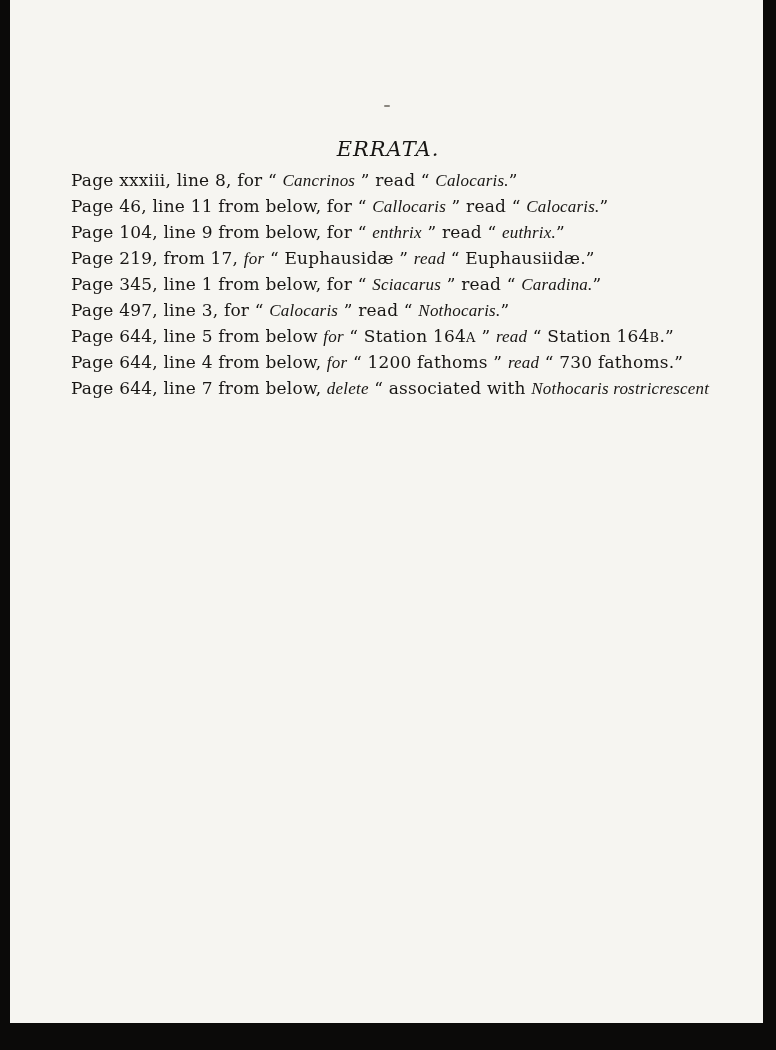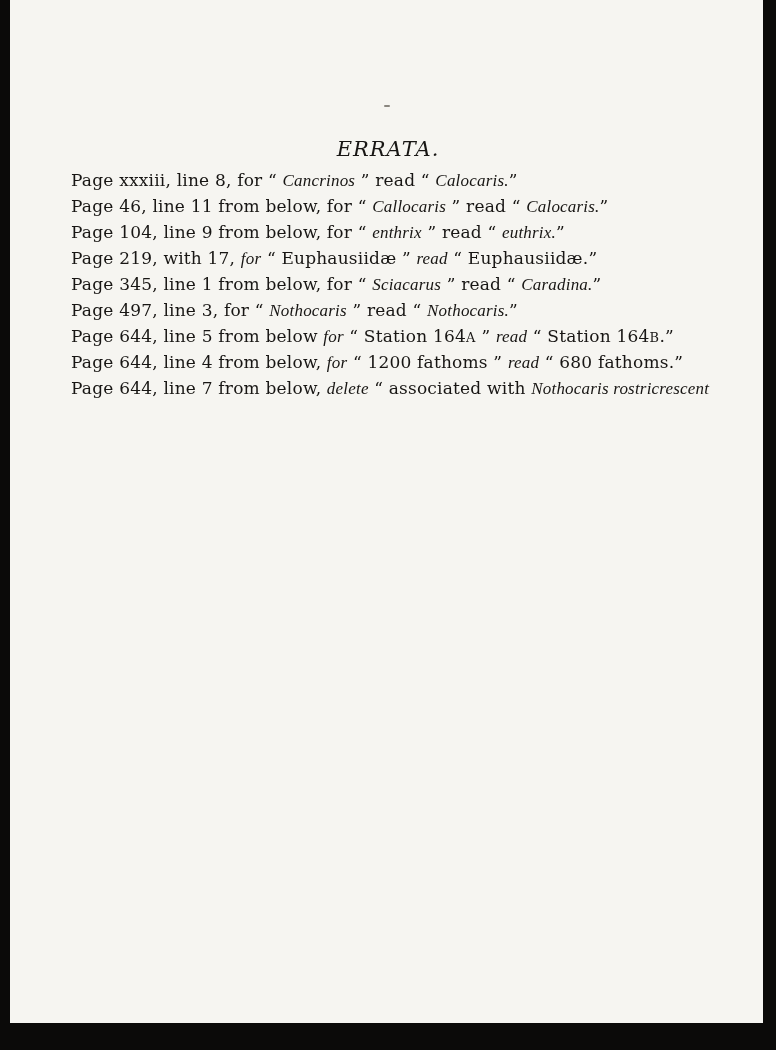--- a/index.html
+++ b/index.html
@@ -71,20 +71,20 @@
   <div class="scan-border right"></div>
   <div class="scan-border bottom"></div>
   <div class="scan-speck"></div>
 
   <h1 class="title">ERRATA.</h1>
 
   <div class="errata-list">
       <p class="errata-line"><span>Page xxxiii, line 8, for “ </span><span class="it">Cancrinos</span><span> ” read “ </span><span class="it">Calocaris.</span><span>”</span></p>
       <p class="errata-line"><span>Page 46, line 11 from below, for “ </span><span class="it">Callocaris</span><span> ” read “ </span><span class="it">Calocaris.</span><span>”</span></p>
       <p class="errata-line"><span>Page 104, line 9 from below, for “ </span><span class="it">enthrix</span><span> ” read “ </span><span class="it">euthrix.</span><span>”</span></p>
-      <p class="errata-line"><span>Page 219, with 17, </span><span class="it">for</span><span> “ Euphausiidæ ” </span><span class="it">read</span><span> “ Euphausiidæ.”</span></p>
+      <p class="errata-line"><span>Page 219, from 17, </span><span class="it">for</span><span> “ Euphausidæ ” </span><span class="it">read</span><span> “ Euphausiidæ.”</span></p>
       <p class="errata-line"><span>Page 345, line 1 from below, for “ </span><span class="it">Sciacarus</span><span> ” read “ </span><span class="it">Caradina.</span><span>”</span></p>
-      <p class="errata-line"><span>Page 497, line 3, for “ </span><span class="it">Nothocaris</span><span> ” read “ </span><span class="it">Nothocaris.</span><span>”</span></p>
+      <p class="errata-line"><span>Page 497, line 3, for “ </span><span class="it">Calocaris</span><span> ” read “ </span><span class="it">Nothocaris.</span><span>”</span></p>
       <p class="errata-line"><span>Page 644, line 5 from below </span><span class="it">for</span><span> “ Station 164</span><span class="sc">A</span><span> ” </span><span class="it">read</span><span> “ Station 164</span><span class="sc">B</span><span>.”</span></p>
-      <p class="errata-line"><span>Page 644, line 4 from below, </span><span class="it">for</span><span> “ 1200 fathoms ” </span><span class="it">read</span><span> “ 680 fathoms.”</span></p>
+      <p class="errata-line"><span>Page 644, line 4 from below, </span><span class="it">for</span><span> “ 1200 fathoms ” </span><span class="it">read</span><span> “ 730 fathoms.”</span></p>
       <p class="errata-line"><span>Page 644, line 7 from below, </span><span class="it">delete</span><span> “ associated with </span><span class="it">Nothocaris rostricrescent</span></p>
     </div>
 </div>
 
 </body></html>

